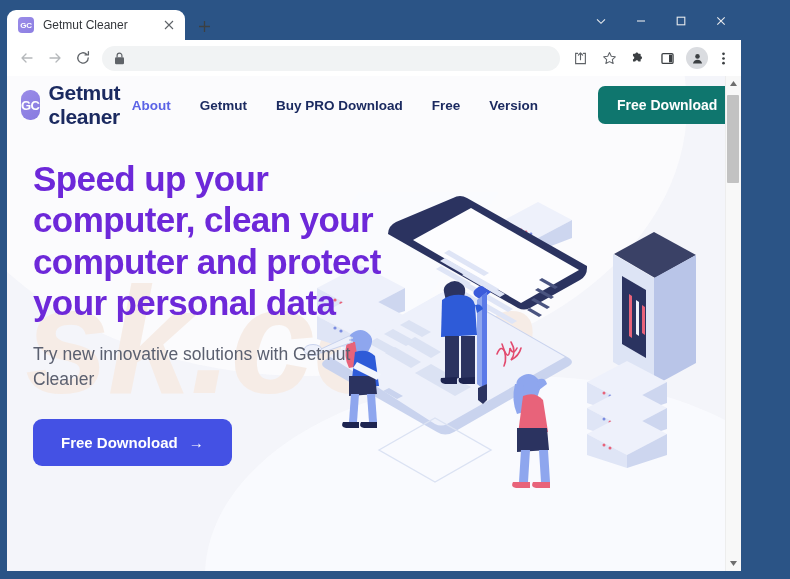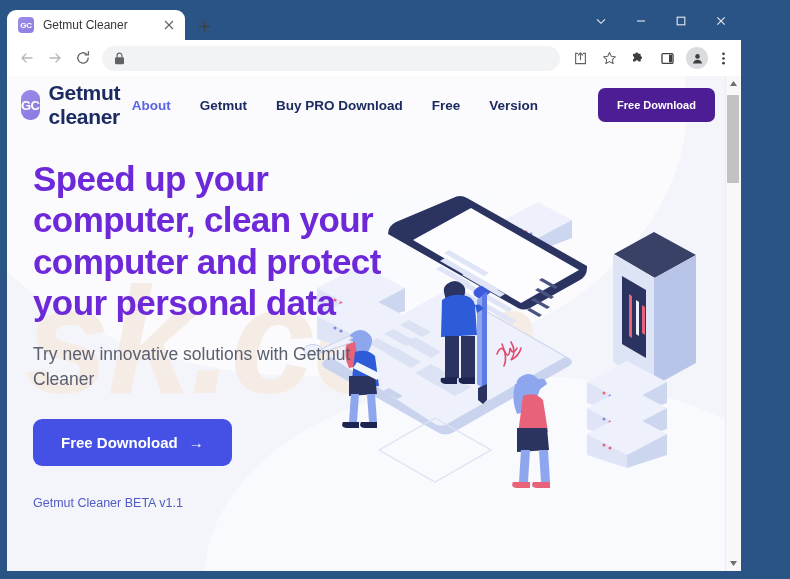--- a/index.html
+++ b/index.html
@@ -211,23 +211,23 @@
   .nav a {
     font-size: 13.5px;
     font-weight: bold;
     color: #1b2a60;
     text-decoration: none;
     white-space: nowrap;
   }
   .nav a.active { color: #5b63e6; }
   .btn-nav {
     margin-left: 31px;
-    background: #4c1d95;
+    background: #0f766e;
     color: #fff;
-    font-size: 11px;
+    font-size: 14px;
     font-weight: bold;
     padding: 11px 19px;
     border-radius: 7px;
     white-space: nowrap;
     border: none;
     font-family: inherit;
   }
 
   
   .hero {
@@ -592,21 +592,20 @@
       </div>
 
       <div class="hero">
         <h1>Speed up your computer, clean your computer and protect your personal data</h1>
         <p class="sub">Try new innovative solutions with Getmut Cleaner</p>
         <button class="btn-hero">
           <span>Free Downoload</span>
           <span>→</span>
         </button>
         <div class="meta">
-          <div>Getmut Cleaner BETA v1.1</div>
         </div>
       </div>
 
     </div>
 
     <div class="scrollbar">
       <div class="sb-arrow">
         <svg width="7" height="5" viewBox="0 0 7 5">
             <path d="M3.5 0L7 5H0z" fill="currentColor"></path>
           </svg>

